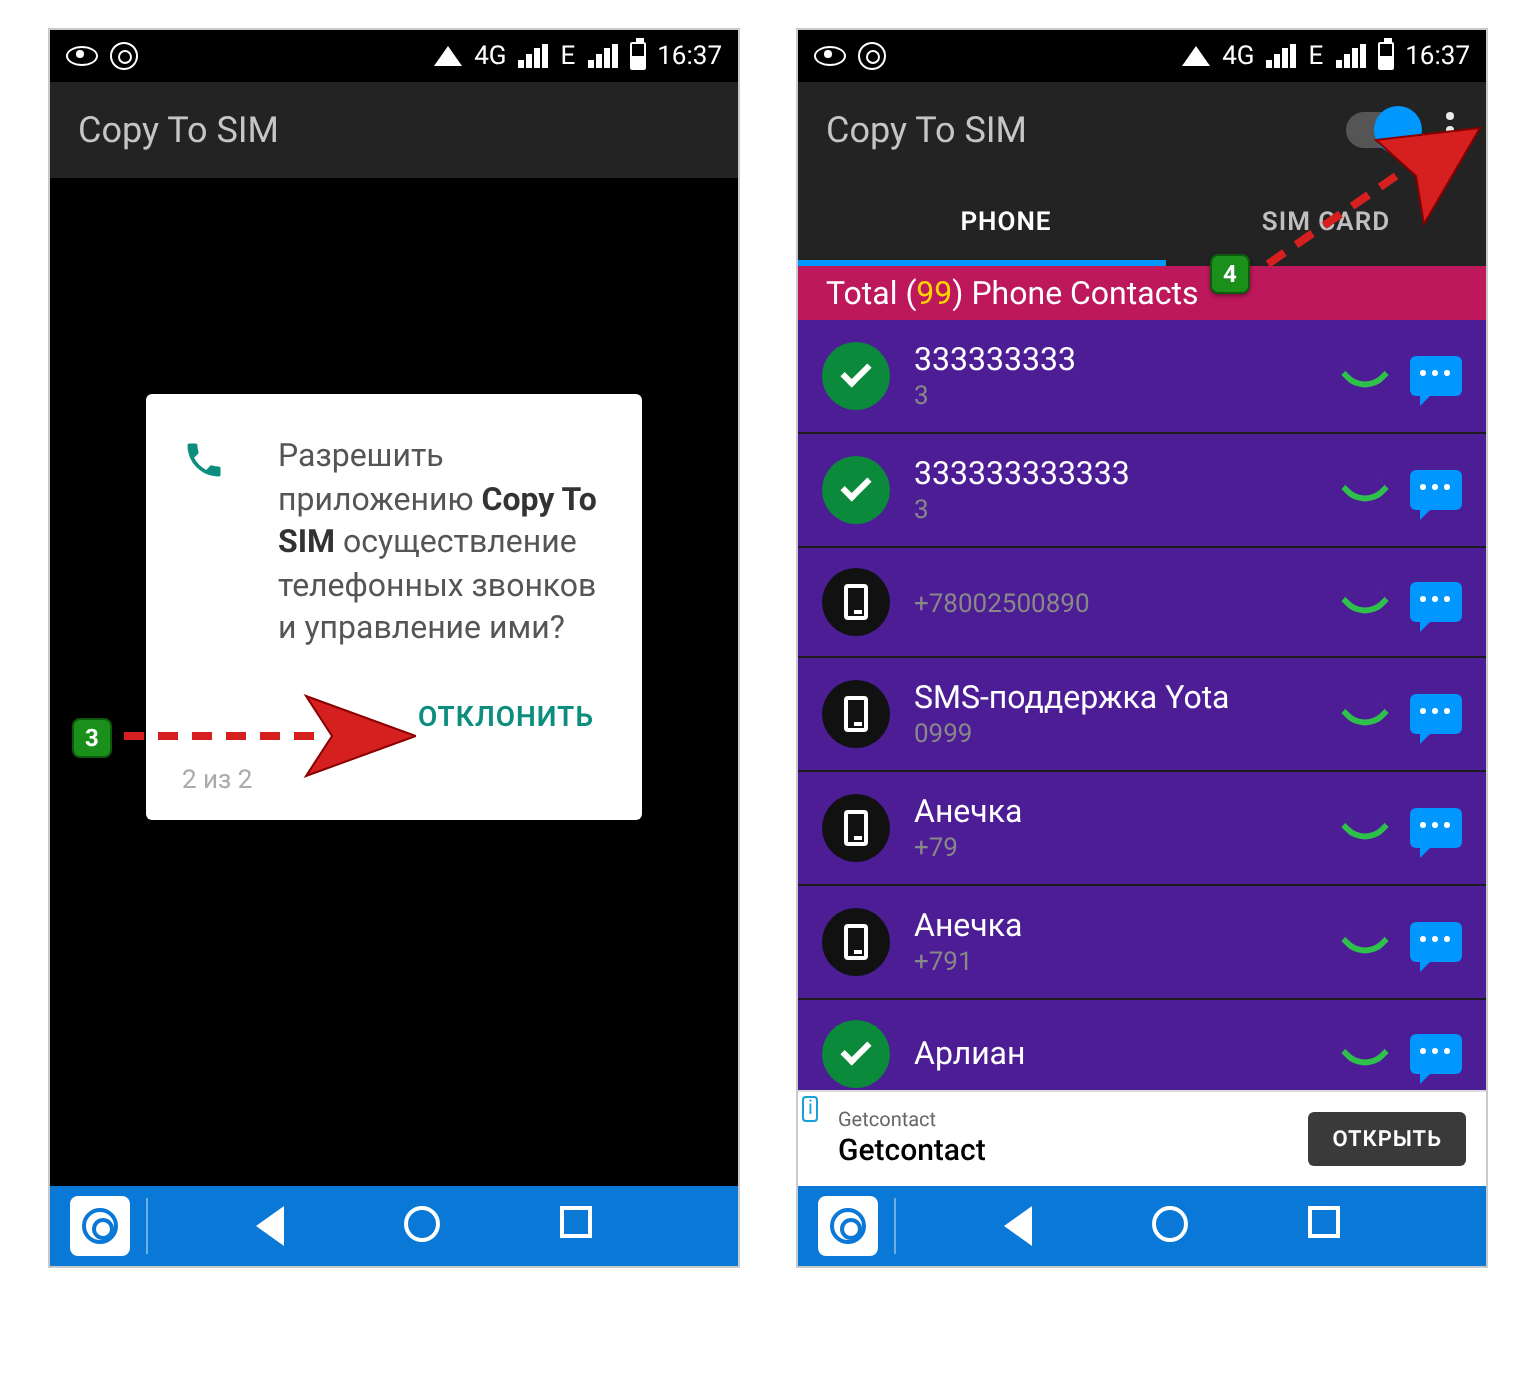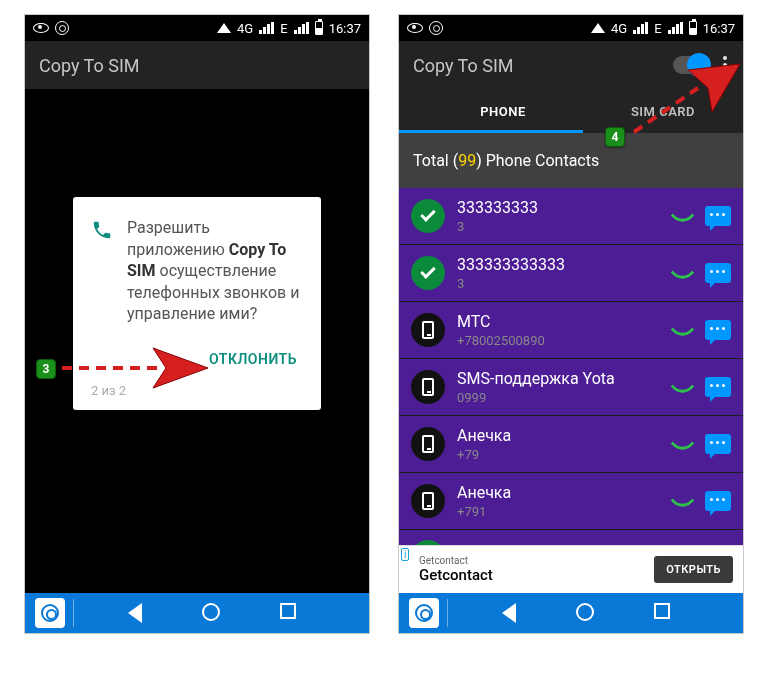--- a/index.html
+++ b/index.html
@@ -70,21 +70,21 @@
   .more-ic { display:flex; flex-direction:column; gap:3px; padding:4px 2px;}
   .more-ic span{ width:4px;height:4px;background:#eaeaea;border-radius:50%;}
 
   
   .tabs { display:flex; background:#232323; height:44px;}
   .tab { flex:1; display:flex; align-items:center; justify-content:center; color:#bfbfbf; font-size:13px; font-weight:600; letter-spacing:.5px; position:relative;}
   .tab.active { color:#fff;padding-left:24px; }
   .tab.active::after{ content:""; position:absolute; left:0;right:0;bottom:0;height:3px;background:#0098ff;}
 
   
-  .total-row{ background:#404040; color:#fff; padding:18px 14px; font-size:16px;}
+  .total-row{ background:#be185d; color:#fff; padding:4px 14px; font-size:16px;}
   .total-row .num{ color:#ffd400; }
 
   
   .contacts{ background:#4c1d95; overflow:hidden; height: 394px;}
   .contact{
     display:flex; align-items:center; padding:10px 12px; gap:12px; border-bottom:1px solid #1c1c1c;
   }
   .avatar-circle{
     width:34px;height:34px;border-radius:50%;display:flex;align-items:center;justify-content:center;
     flex-shrink:0;
@@ -127,21 +127,21 @@
   .ad-title{ font-size:15px; color:#000; font-weight:500;}
   .ad-btn{ background:#3a3a3a; color:#fff; font-size:11px; font-weight:600; padding:7px 12px; border-radius:3px; letter-spacing:.5px;}
 
   
   .dialog{
     position:absolute; left:48px; top:182px; width:248px;
     background:#fff; border-radius:3px; padding:20px 18px 12px;
     box-shadow:0 4px 16px rgba(0,0,0,.5);
     color:#444;
   }
-  .dlg-row{ display:flex; gap:14px;}
+  .dlg-row{ display:flex; gap:26px;}
   .dlg-phone-ic{
     width:22px;height:22px; position:relative; flex-shrink:0; margin-top:2px;
   }
   .dlg-phone-ic svg{ display:block;}
   .dlg-msg{ font-size:16px; line-height:1.35; color:#555;}
   .dlg-msg b{ color:#333; font-weight:700;}
   .dlg-actions{ margin-top:22px; display:flex; flex-direction:column; align-items:flex-end; gap:18px;}
   .dlg-btn{ color:#0b8e7e; font-size:14px; font-weight:600; letter-spacing:.5px; padding:4px 6px;}
   .dlg-count{ color:#aaa; font-size:13px; margin-top:12px;}
 
@@ -311,21 +311,20 @@
             <span></span>
             <span></span>
           </span>
         </span>
       </div>
       <div class="contact">
         <div class="avatar-circle dark">
           <span class="phone-mini"></span>
         </div>
         <div class="cinfo">
-          <div class="cname">МТС</div>
           <div class="csub">+78002500890</div>
         </div>
         <span class="call-ic"></span>
         <span class="sms-ic">
           <span class="sms-dots">
             <span></span>
             <span></span>
             <span></span>
           </span>
         </span>

